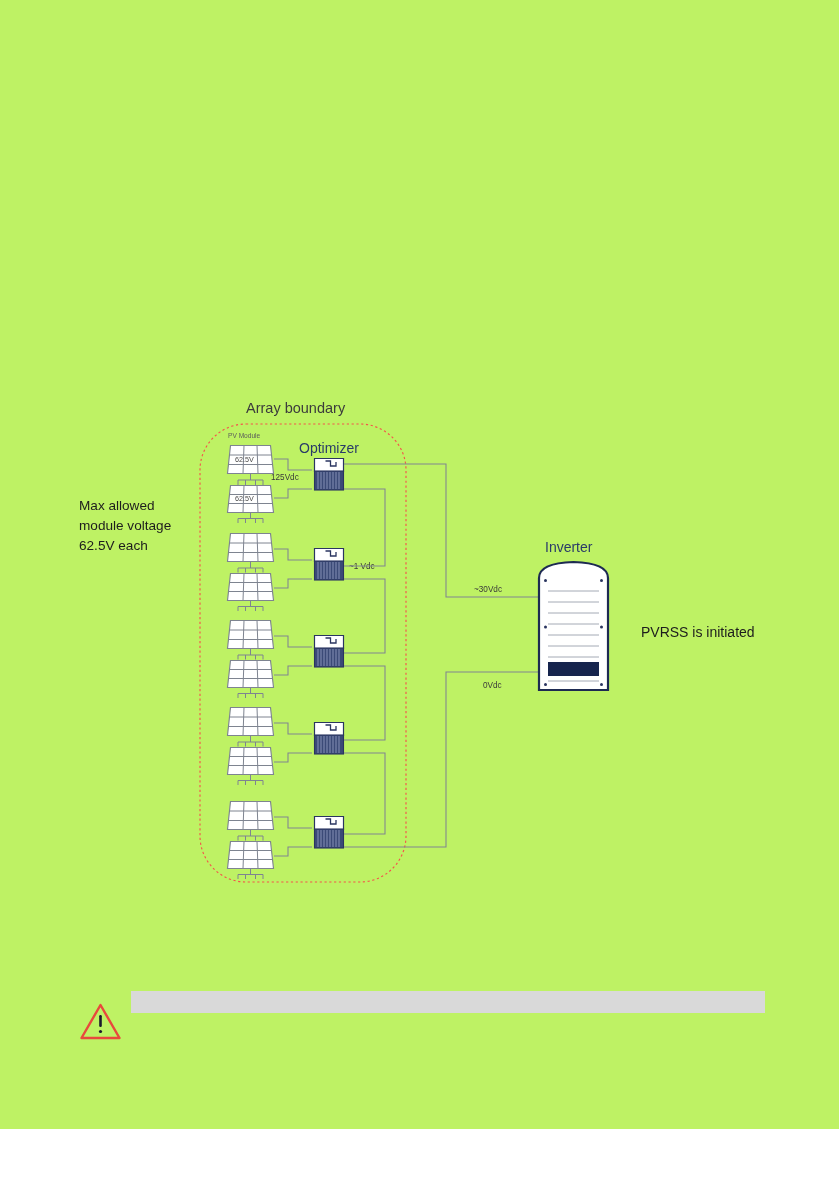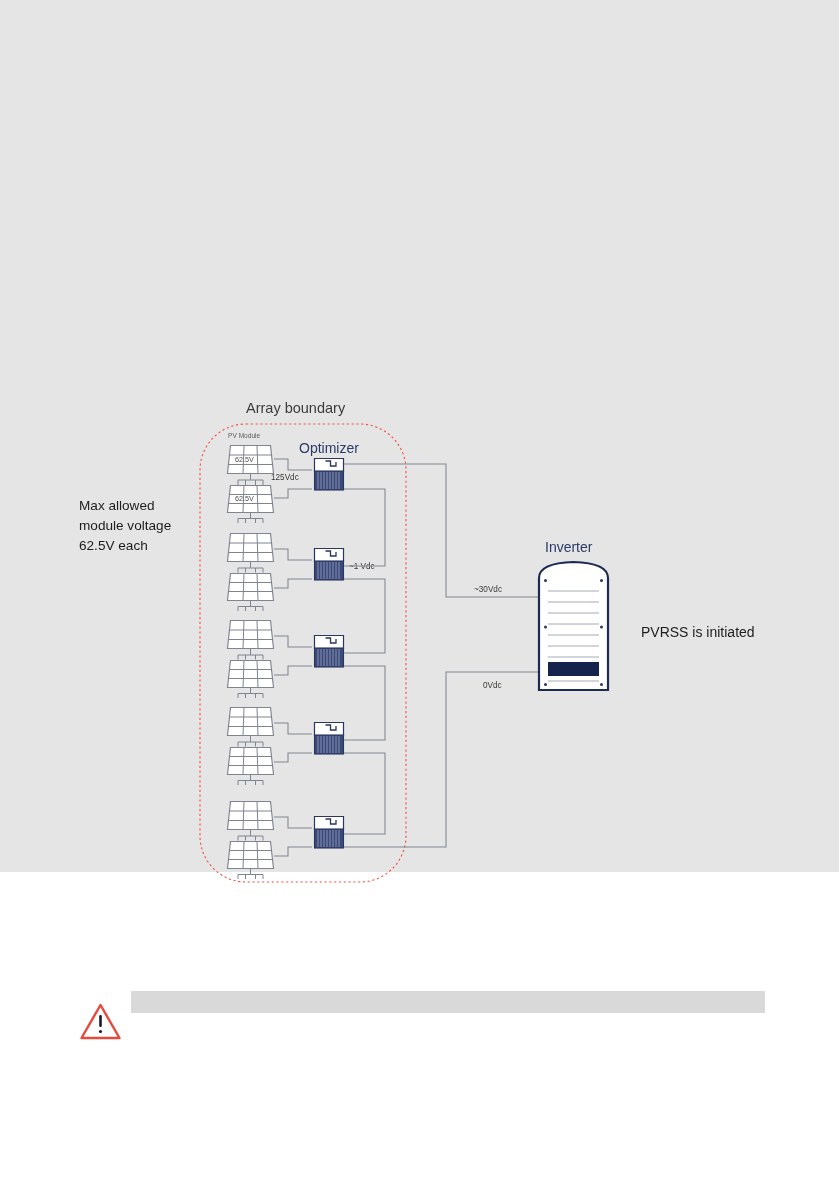--- a/index.html
+++ b/index.html
@@ -12,22 +12,22 @@
     width: 839px;
     height: 1191px;
     position: relative;
     font-family: "Liberation Sans", sans-serif;
     overflow: hidden;
   }
   #page {
     position: absolute;
     top: 0; left: 0;
     width: 839px;
-    height: 872px;
-    background: #e5e5e5;
+    height: 1129px;
+    background: #bef264;
   }
   #diagram-svg {
     position: absolute;
     top: 0; left: 0;
     width: 839px;
     height: 1191px;
   }
   .txt-array-title {
     font-size: 14.5px;
     fill: #3c3c3c;

